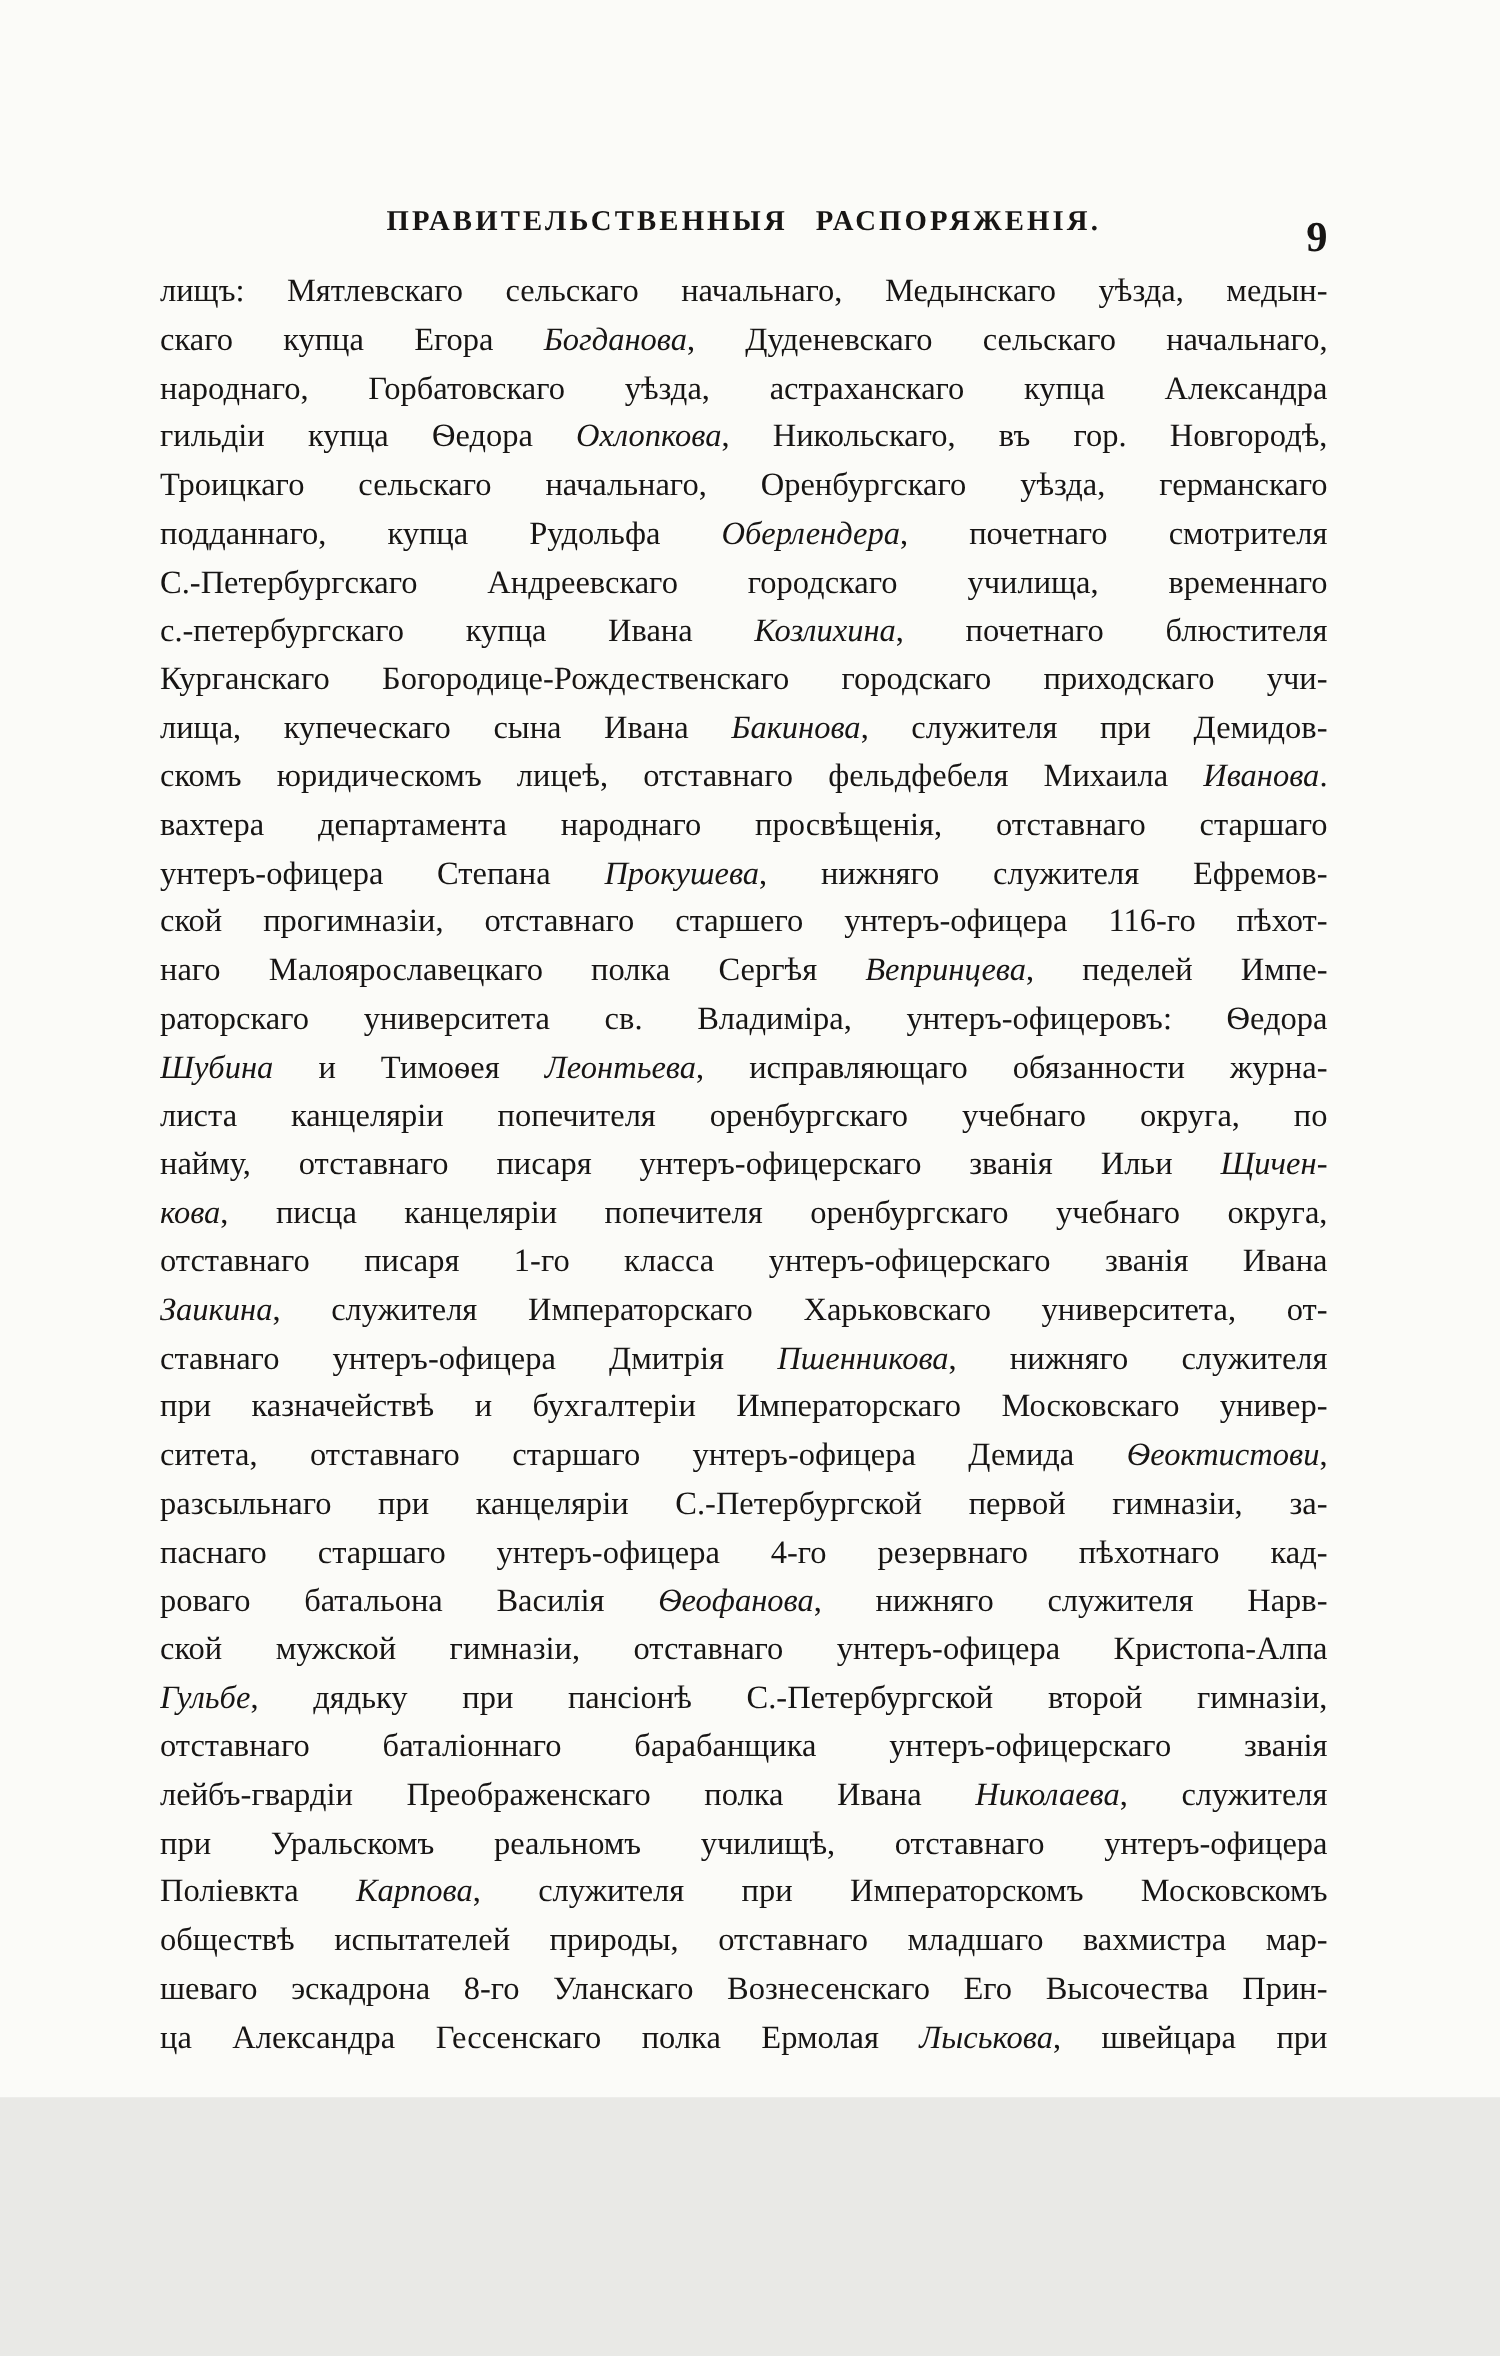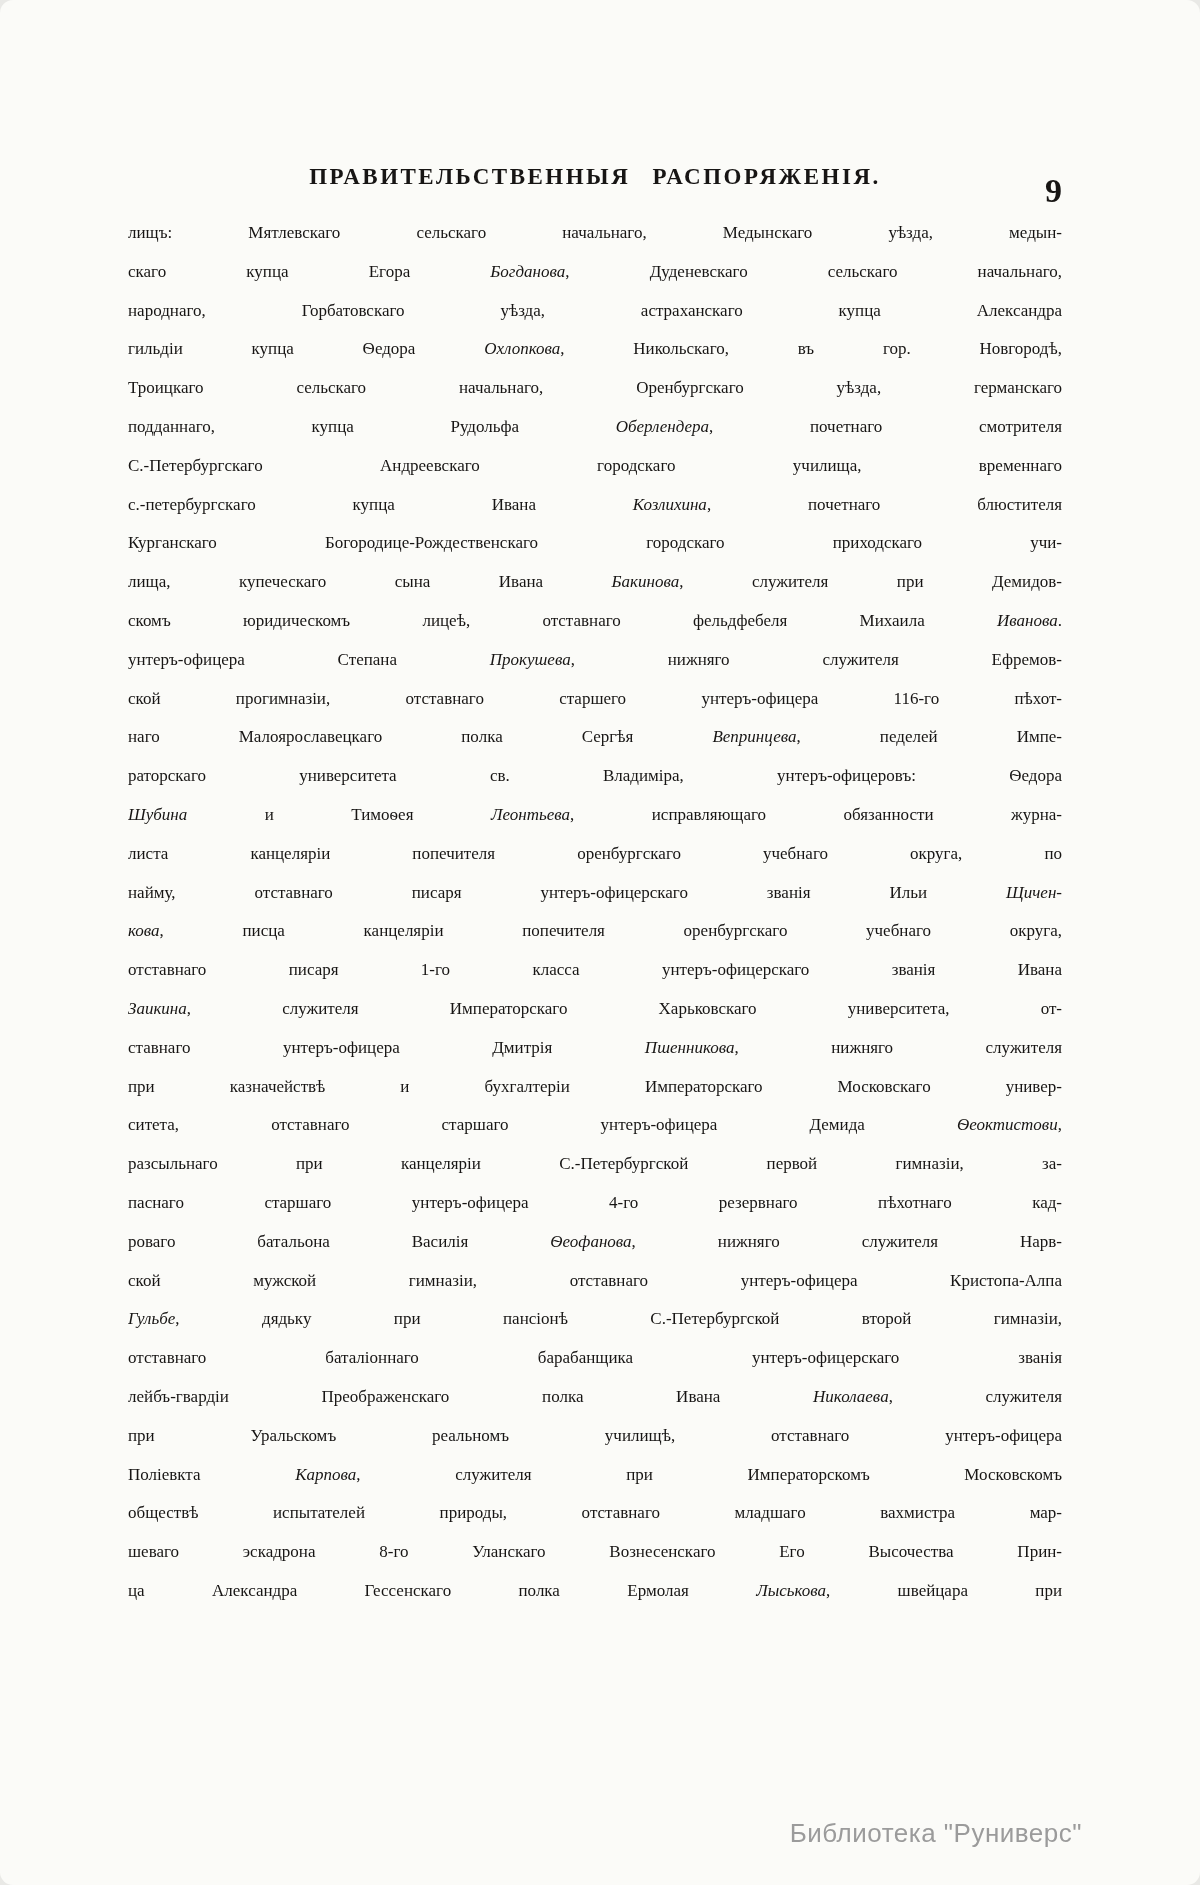--- a/index.html
+++ b/index.html
@@ -3,26 +3,25 @@
 <meta charset="utf-8">
 <style>
   html, body {
     margin: 0;
     padding: 0;
     background: #e9e9e6;
   }
   .page {
     position: relative;
     width: 1200px;
-    height: 1885px;
+    height: 1678px;
     background: #fbfbf8;
     overflow: hidden;
     font-family: "Liberation Serif", "DejaVu Serif", serif;
     color: #171514;
-    border-radius: 13px;
   }
   .running-header {
     position: absolute;
     left: 128px;
     top: 164px;
     width: 934px;
     text-align: center;
     font-size: 23px;
     font-weight: 700;
     letter-spacing: 2.5px;
@@ -39,21 +38,21 @@
   }
   .body-text {
     position: absolute;
     left: 128px;
     top: 214px;
     width: 934px;
   }
   .line {
     height: 38.8px;
     line-height: 38.8px;
-    font-size: 17px;
+    font-size: 26px;
     overflow: hidden;
     text-align: justify;
     text-align-last: justify;
     -moz-text-align-last: justify;
     white-space: normal;
   }
   .line .it {
     font-style: italic;
     font-family: Liberation Serif, serif;
   }
@@ -79,20 +78,21 @@
       <div class="line"><span>скаго купца Егора </span><span class="it">Богданова</span><span>, Дуденевскаго сельскаго начальнаго,</span></div>
       <div class="line"><span>народнаго, Горбатовскаго уѣзда, астраханскаго купца Александра</span></div>
       <div class="line"><span>гильдіи купца Ѳедора </span><span class="it">Охлопкова</span><span>, Никольскаго, въ гор. Новгородѣ,</span></div>
       <div class="line"><span>Троицкаго сельскаго начальнаго, Оренбургскаго уѣзда, германскаго</span></div>
       <div class="line"><span>подданнаго, купца Рудольфа </span><span class="it">Оберлендера</span><span>, почетнаго смотрителя</span></div>
       <div class="line"><span>С.-Петербургскаго Андреевскаго городскаго училища, временнаго</span></div>
       <div class="line"><span>с.-петербургскаго купца Ивана </span><span class="it">Козлихина</span><span>, почетнаго блюстителя</span></div>
       <div class="line"><span>Курганскаго Богородице-Рождественскаго городскаго приходскаго учи-</span></div>
       <div class="line"><span>лища, купеческаго сына Ивана </span><span class="it">Бакинова</span><span>, служителя при Демидов-</span></div>
       <div class="line"><span>скомъ юридическомъ лицеѣ, отставнаго фельдфебеля Михаила </span><span class="it">Иванова</span><span>.</span></div>
+      <div class="line"><span>вахтера департамента народнаго просвѣщенія, отставнаго старшаго</span></div>
       <div class="line"><span>унтеръ-офицера Степана </span><span class="it">Прокушева</span><span>, нижняго служителя Ефремов-</span></div>
       <div class="line"><span>ской прогимназіи, отставнаго старшего унтеръ-офицера 116-го пѣхот-</span></div>
       <div class="line"><span>наго Малоярославецкаго полка Сергѣя </span><span class="it">Вепринцева</span><span>, педелей Импе-</span></div>
       <div class="line"><span>раторскаго университета св. Владиміра, унтеръ-офицеровъ: Ѳедора</span></div>
       <div class="line"><span class="it">Шубина</span><span> и Тимоѳея </span><span class="it">Леонтьева</span><span>, исправляющаго обязанности журна-</span></div>
       <div class="line"><span>листа канцеляріи попечителя оренбургскаго учебнаго округа, по</span></div>
       <div class="line"><span>найму, отставнаго писаря унтеръ-офицерскаго званія Ильи </span><span class="it">Щичен-</span></div>
       <div class="line"><span class="it">кова</span><span>, писца канцеляріи попечителя оренбургскаго учебнаго округа,</span></div>
       <div class="line"><span>отставнаго писаря 1-го класса унтеръ-офицерскаго званія Ивана</span></div>
       <div class="line"><span class="it">Заикина</span><span>, служителя Императорскаго Харьковскаго университета, от-</span></div>

